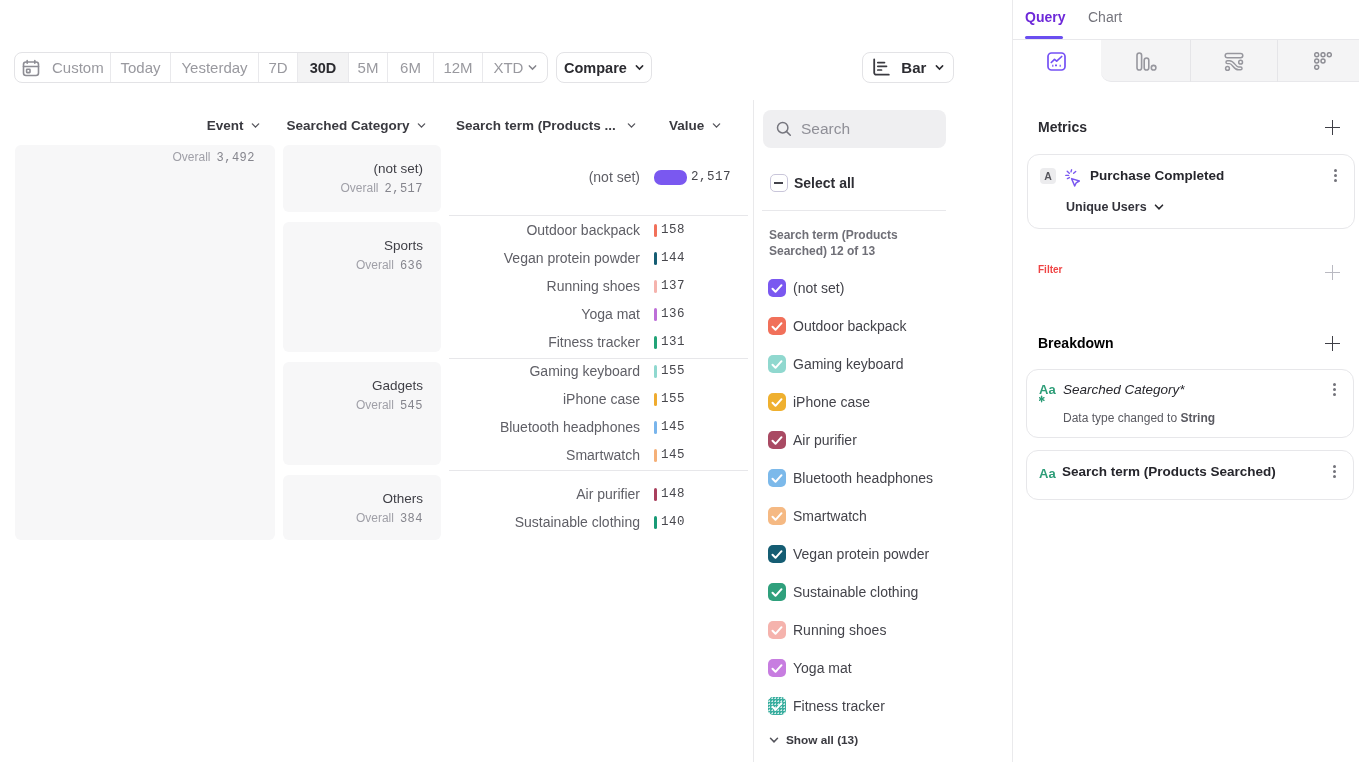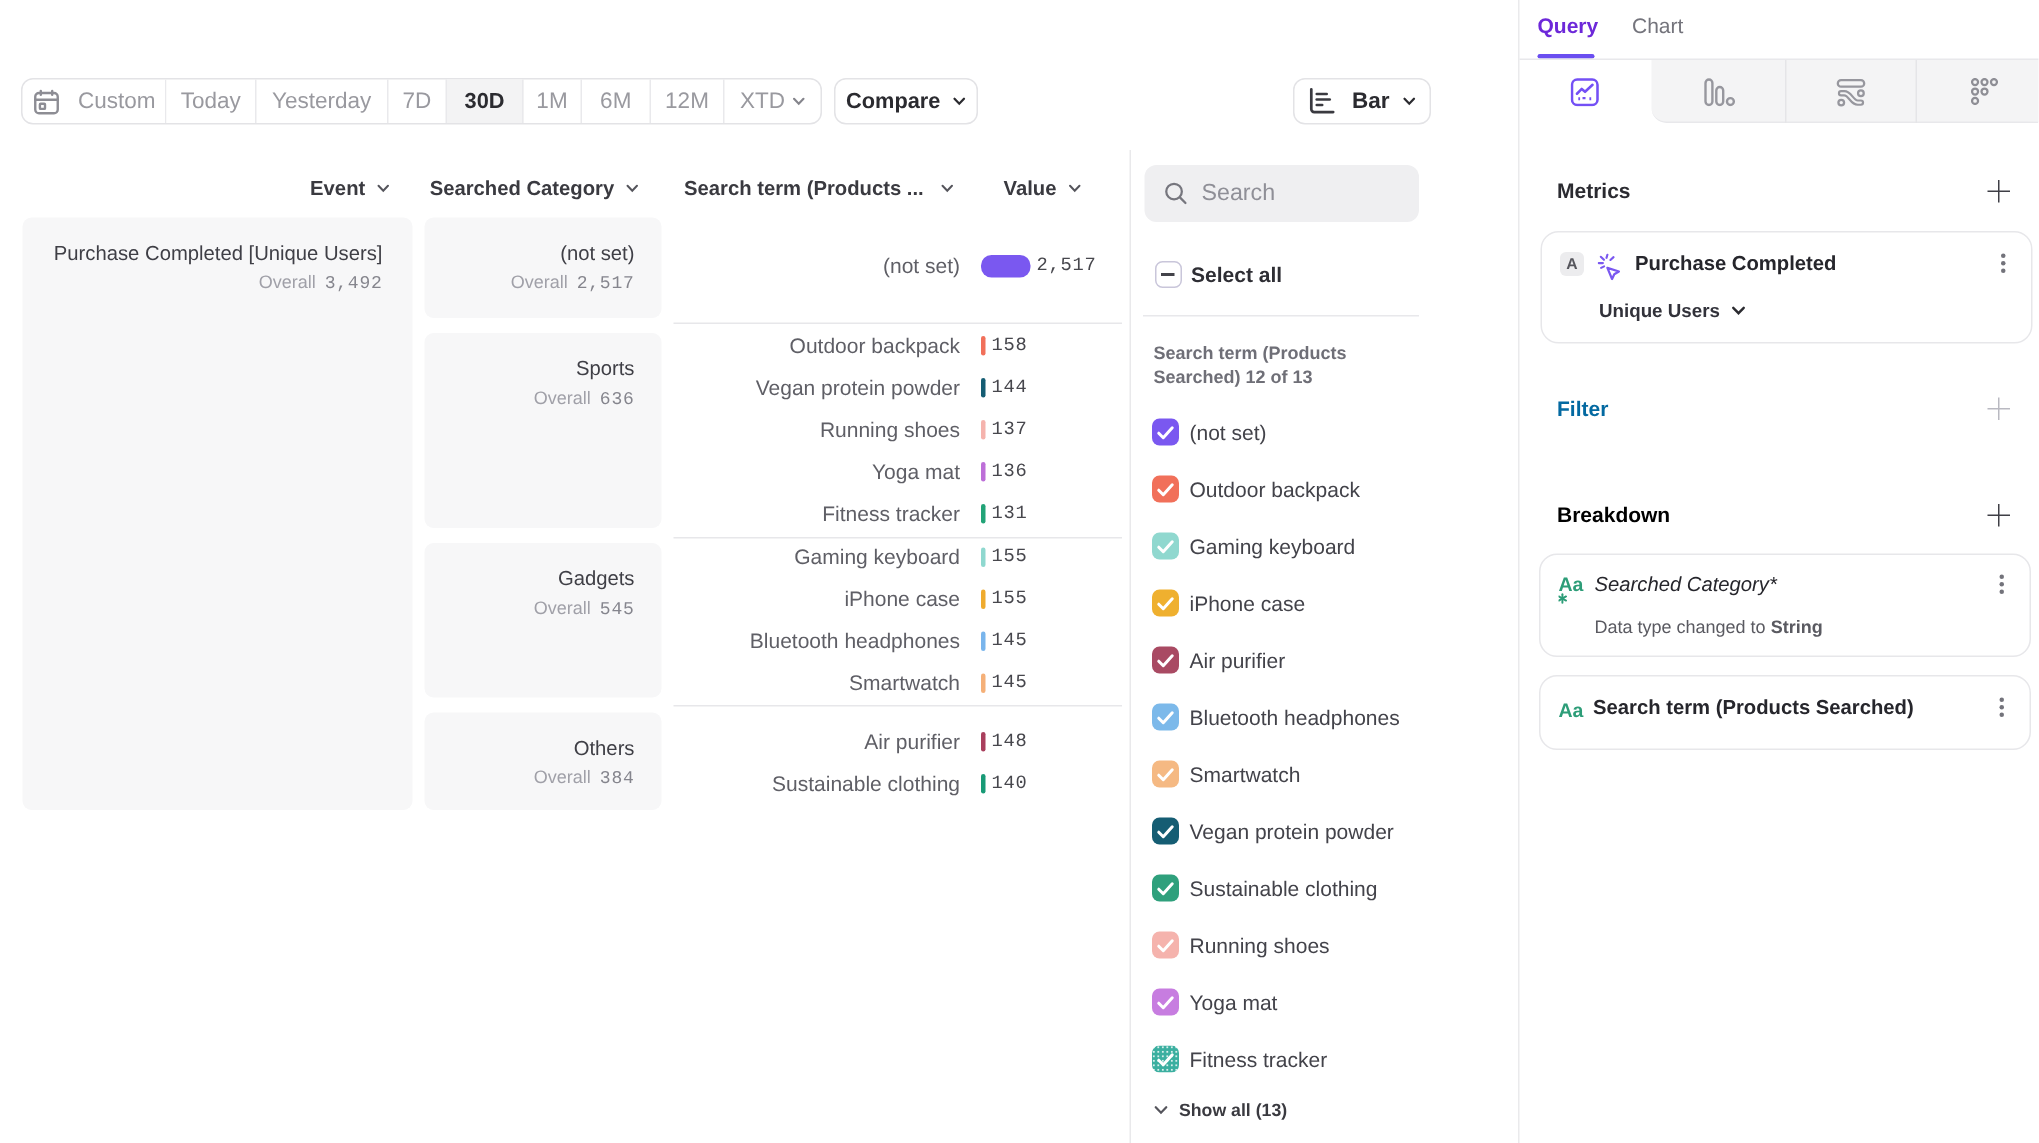--- a/index.html
+++ b/index.html
@@ -55,21 +55,21 @@
       <line x1="1.5" y1="7.5" x2="16.5" y2="7.5"></line>
       <line x1="5.2" y1="1.6" x2="5.2" y2="4.2"></line>
       <line x1="12.8" y1="1.6" x2="12.8" y2="4.2"></line>
       <rect x="4.6" y="10.2" width="3.4" height="3.4" rx="0.5"></rect>
     </svg>
     Custom</div>
   <div class="sg" style="width:60px;">Today</div>
   <div class="sg" style="width:88px;text-align:right;">Yesterday</div>
   <div class="sg" style="width:39px;">7D</div>
   <div class="sg sel" style="width:51px;font-size:14.5px;">30D</div>
-  <div class="sg" style="width:39px;">1M</div>
+  <div class="sg" style="width:39px;">5M</div>
   <div class="sg" style="width:46px;">6M</div>
   <div class="sg" style="width:49px;">12M</div>
   <div class="sg" style="width:64px;">XTD&nbsp;<svg class="chev" viewBox="0 0 10 10" fill="none" stroke="#85858c" stroke-width="1.6" stroke-linecap="round">
         <path d="M1.5 3.2 L5 6.8 L8.5 3.2"></path>
       </svg></div>
 </div>
 
 <div class="btn" style="left:556px; width:96px; font-size:14.5px; font-weight:700; color:#2b2b30;">Compare&nbsp;&nbsp;<svg class="chev" viewBox="0 0 10 10" fill="none" stroke="#2b2b30" stroke-width="1.7" stroke-linecap="round">
       <path d="M1.5 3.2 L5 6.8 L8.5 3.2"></path>
     </svg></div>
@@ -93,21 +93,20 @@
       <path d="M1.5 3.2 L5 6.8 L8.5 3.2"></path>
     </svg></div>
 <div class="hdr" style="left:456px;">Search term (Products ...&nbsp;&nbsp;&nbsp;<svg class="chev" viewBox="0 0 10 10" fill="none" stroke="#55555c" stroke-width="1.5" stroke-linecap="round">
       <path d="M1.5 3.2 L5 6.8 L8.5 3.2"></path>
     </svg></div>
 <div class="hdr" style="left:669px;">Value&nbsp;&nbsp;<svg class="chev" viewBox="0 0 10 10" fill="none" stroke="#55555c" stroke-width="1.5" stroke-linecap="round">
       <path d="M1.5 3.2 L5 6.8 L8.5 3.2"></path>
     </svg></div>
 
 <div class="cell" style="left:15px; top:145px; width:260px; height:395px; padding-right:20px;">
-  <div class="l1">Purchase Completed [Unique Users]</div>
   <div class="ov">Overall<b>3,492</b></div>
 </div>
 
 <div class="cell" style="left:283px; top:145px; width:158px; height:67px; padding-right:18px;">
   <div class="l1">(not set)</div>
     <div class="ov">Overall<b>2,517</b></div>
 </div>
 <div class="cell" style="left:283px; top:222px; width:158px; height:130px; padding-right:18px;">
   <div class="l1">Sports</div>
     <div class="ov">Overall<b>636</b></div>
@@ -366,21 +365,21 @@
       <i></i>
     </div>
   <div style="position:absolute; left:38px; top:45px; display:flex; align-items:center;">
     <span style="font-size:12.5px; font-weight:700; color:#32323a;">Unique Users</span>
     <svg width="10" height="10" viewBox="0 0 10 10" fill="none" stroke="#2b2b30" stroke-width="1.6" stroke-linecap="round" style="margin-left:7px;">
         <path d="M1.5 3.2 L5 6.8 L8.5 3.2"></path>
       </svg>
   </div>
 </div>
 
-<div class="abs" style="left:1038px; top:264px; font-size:14px; font-weight:600; color:#0369a1;">Filter</div>
+<div class="abs" style="left:1038px; top:264px; font-size:10px; font-weight:600; color:#ef4444;">Filter</div>
 <div class="plus lite" style="left:1325px; top:265px;"></div>
 
 <div class="abs" style="left:1038px; top:335px; font-size:14px; font-weight:700; color:#000000;">Breakdown</div>
 <div class="plus" style="left:1325px; top:336px;"></div>
 
 <div class="card" style="left:1026px; top:369px; width:328px; height:69px;">
   <svg style="position:absolute; left:12px; top:11px;" width="20" height="22" viewBox="0 0 20 22" fill="none">
     <text x="0" y="13" font-family="Liberation Sans" font-size="13" font-weight="700" fill="#2d9d78">Aa</text>
     <g stroke="#2d9d78" stroke-width="1.3" stroke-linecap="round">
       <line x1="2.6" y1="15.2" x2="2.6" y2="20.8"></line>

